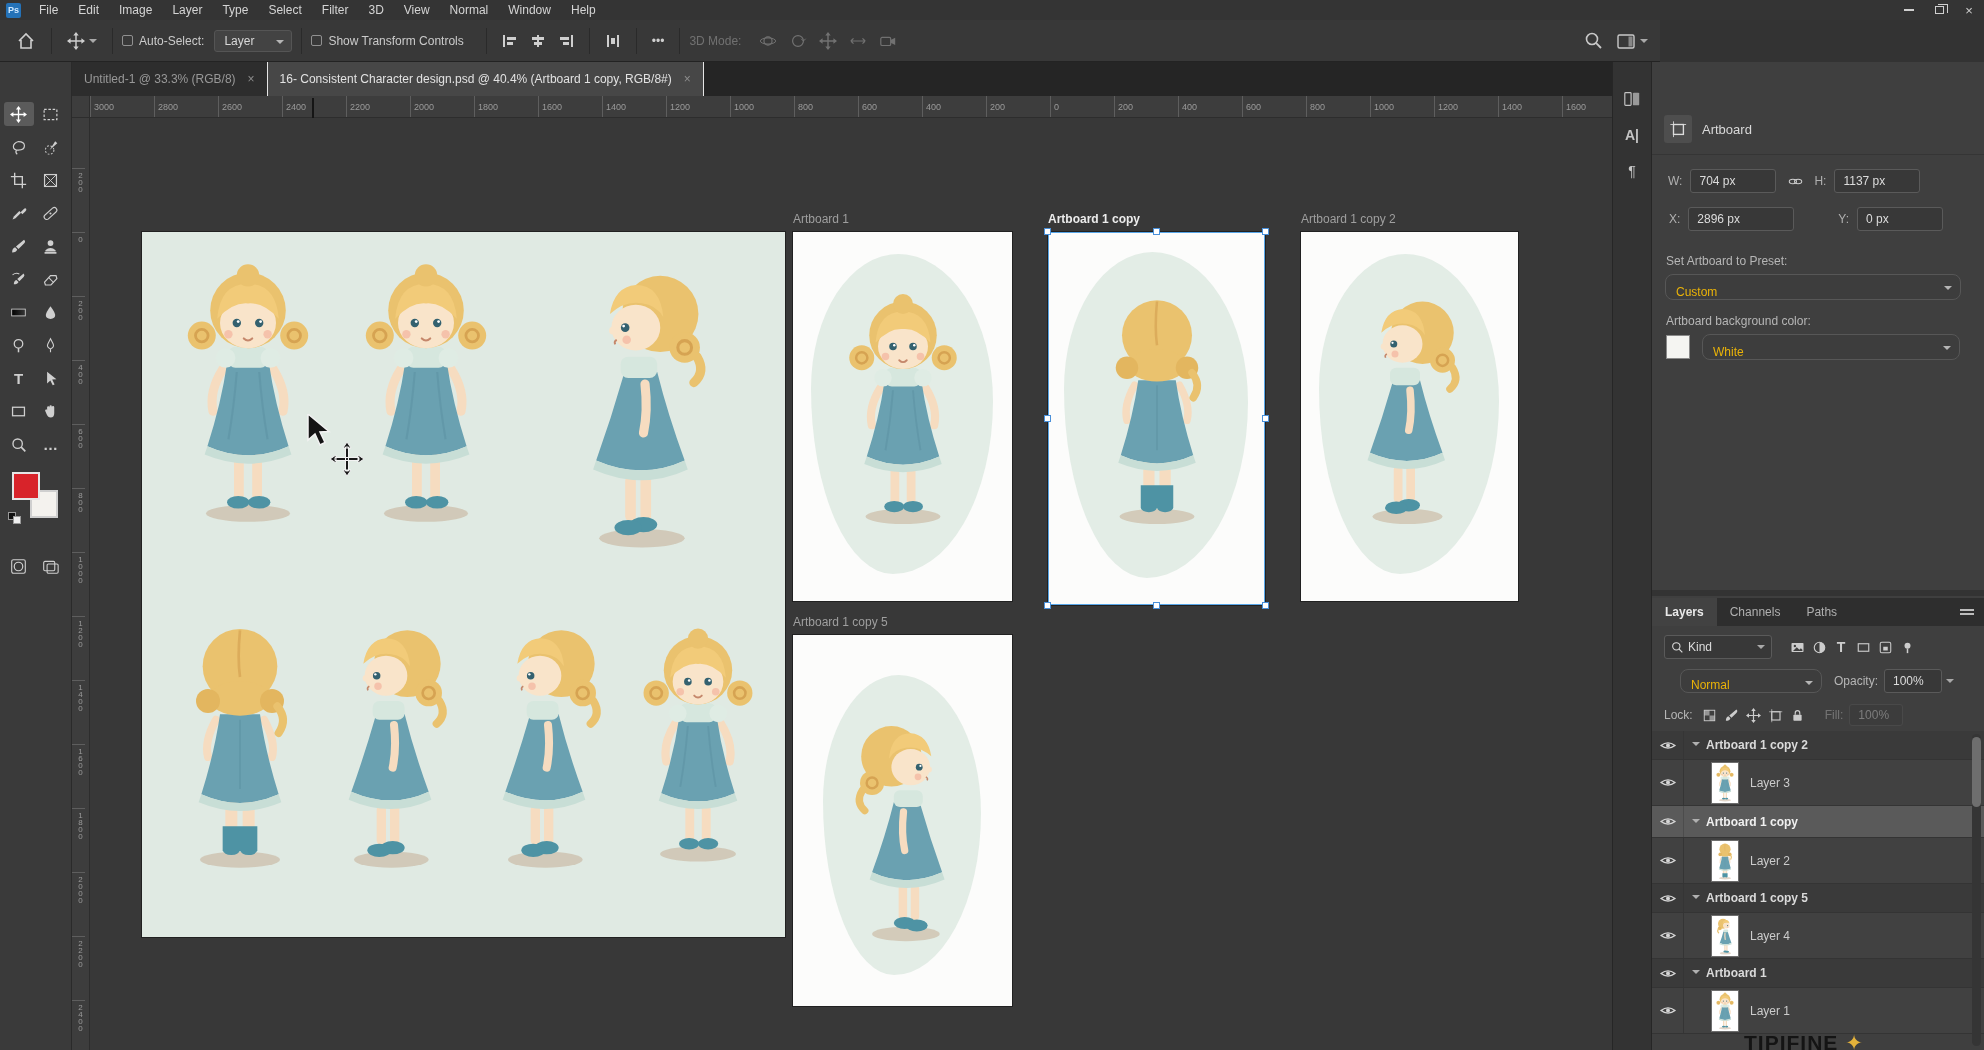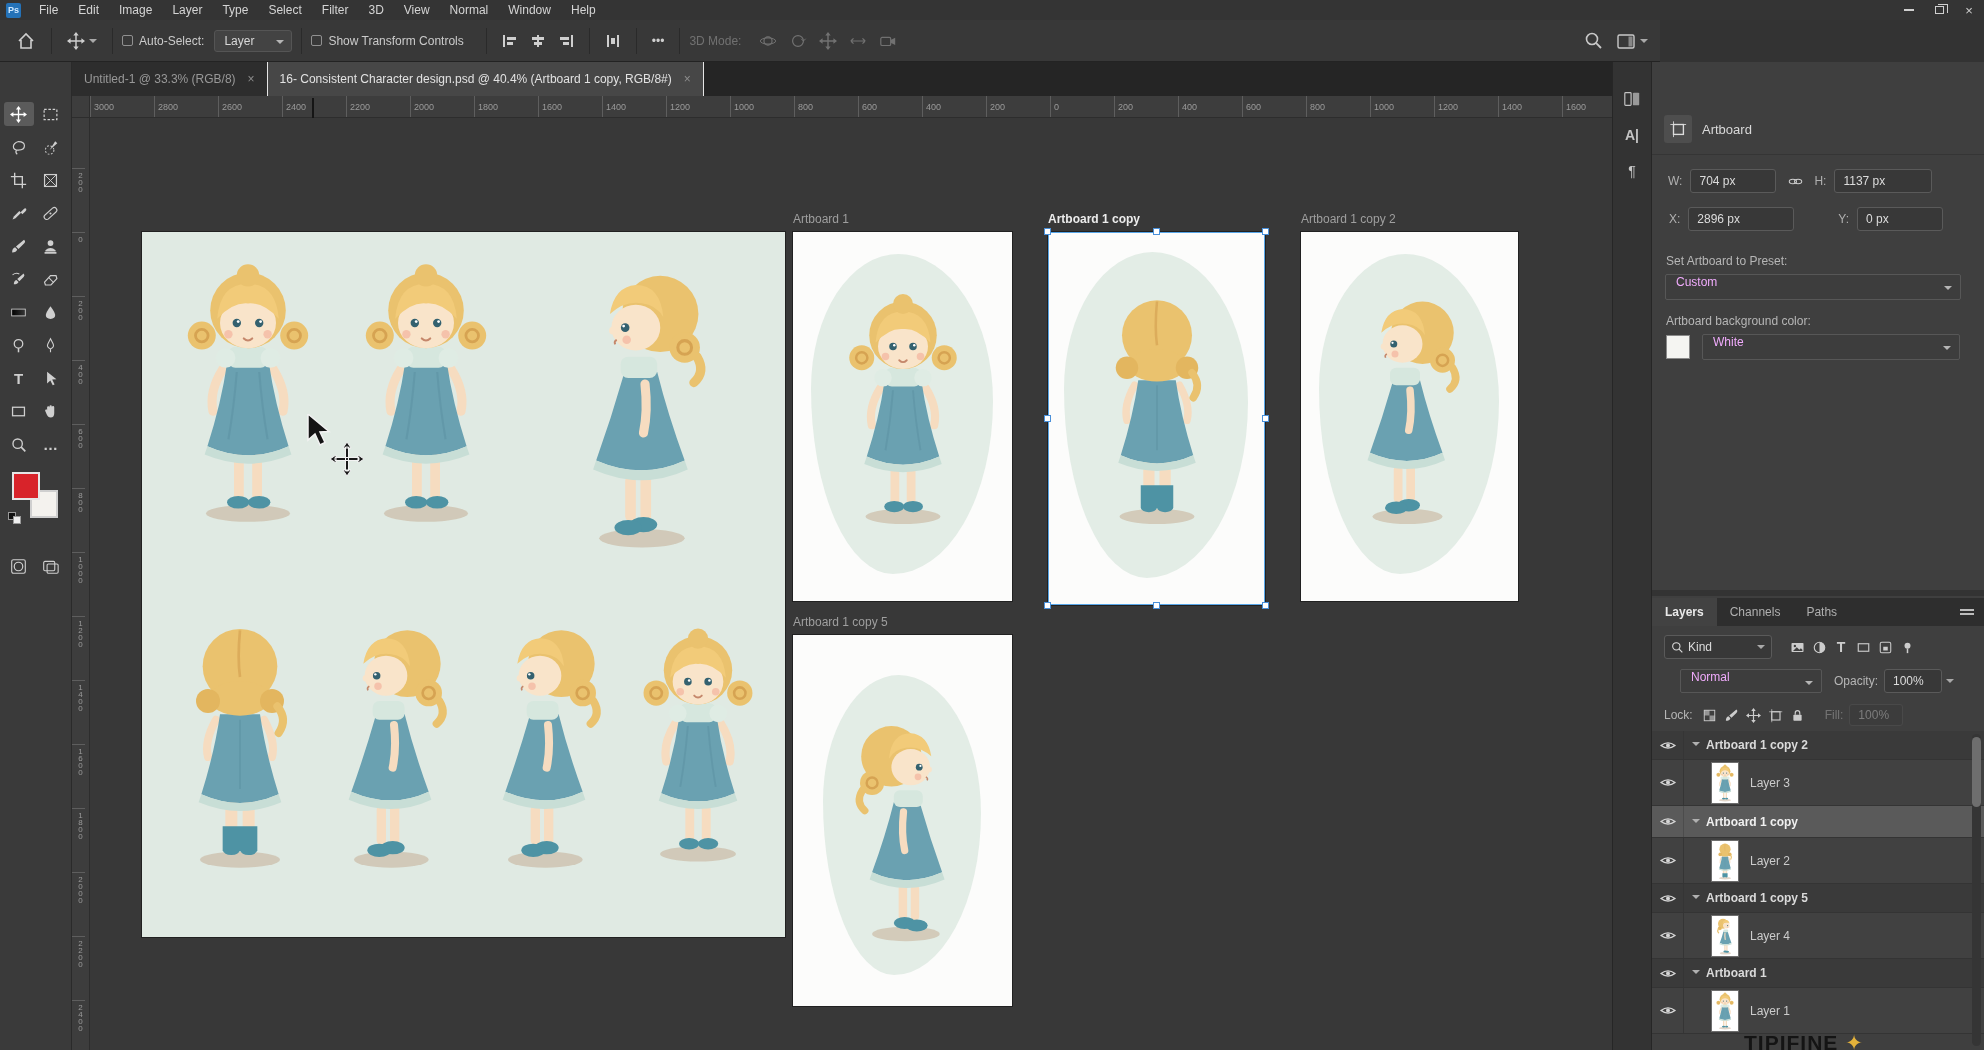--- a/index.html
+++ b/index.html
@@ -97,22 +97,22 @@
   .ptab.active { background:#424242; color:#e9e9e9; font-weight:bold; }
   .pmenu { margin-left:auto; align-self:center; margin-right:10px; width:14px; }
   .pmenu i { display:block; height:2px; background:#bdbdbd; margin:2px 0; }
 
   .props-row { position:absolute; left:0; width:100%; display:flex; align-items:center; }
   .obj-icon { width:28px; height:28px; background:#4e4e4e; border-radius:3px; display:flex; align-items:center;
     justify-content:center; color:#ddd; margin:0 10px 0 12px; }
   .field { background:#383838; border:1px solid #5a5a5a; border-radius:3px; height:24px; display:flex;
     align-items:center; padding:0 8px; color:#dcdcdc; }
   .flabel { color:#b0b0b0; margin-right:8px; }
-  .wide-dd { background:#3d3d3d; border:1px solid #575757; border-radius:2px; height:26px; display:flex;
-    align-items:flex-start; padding:0 22px 0 10px; color:#f0abfc; position:relative; }
+  .wide-dd { background:#3d3d3d; border:1px solid #575757; border-radius:8px; height:26px; display:flex;
+    align-items:flex-end; padding:0 22px 0 10px; color:#eab308; position:relative; }
   .wide-dd:after { content:""; position:absolute; right:8px; top:11px; border:4px solid transparent; border-top-color:#b5b5b5; }
   .color-swatch { width:24px; height:24px; background:#f5f5f2; border:1px solid #8a8a8a; margin:0 12px 0 14px; }
   .divider { position:absolute; left:0; width:100%; height:1px; background:#353535; }
 
   .licon { width:22px; height:22px; display:flex; align-items:center; justify-content:center; color:#cdcdcd; }
   .licon svg { width:15px; height:15px; }
   .lrow-list { position:absolute; left:0; width:100%; }
   .lrow { display:flex; align-items:center; border-bottom:1px solid #343434; position:relative; }
   .lrow.group { height:29px; background:#3a3a3a; color:#dadada; font-weight:bold; }
   .lrow.group.selected { height:32px; background:#5a5a5a; color:#f0f0f0; }
@@ -747,21 +747,21 @@
       <span class="flabel" style="margin-left:16px">W:</span>
       <span class="field" style="width:86px">
           <span>704 px</span>
         </span>
       <span class="licon" style="margin:0 8px">
           <svg width="20" height="16" viewBox="0 0 20 16">
             <use href="#i-link"></use>
           </svg>
         </span>
       <span class="flabel">H:</span>
-      <span class="field" style="width:98px">
+      <span class="field" style="width:86px">
           <span>1137 px</span>
         </span>
     </div>
 
     <div class="props-row" style="top:144px;height:26px">
       <span class="flabel" style="margin-left:17px">X:</span>
       <span class="field" style="width:106px">
           <span>2896 px</span>
         </span>
       <span class="flabel" style="margin-left:44px">Y:</span>

